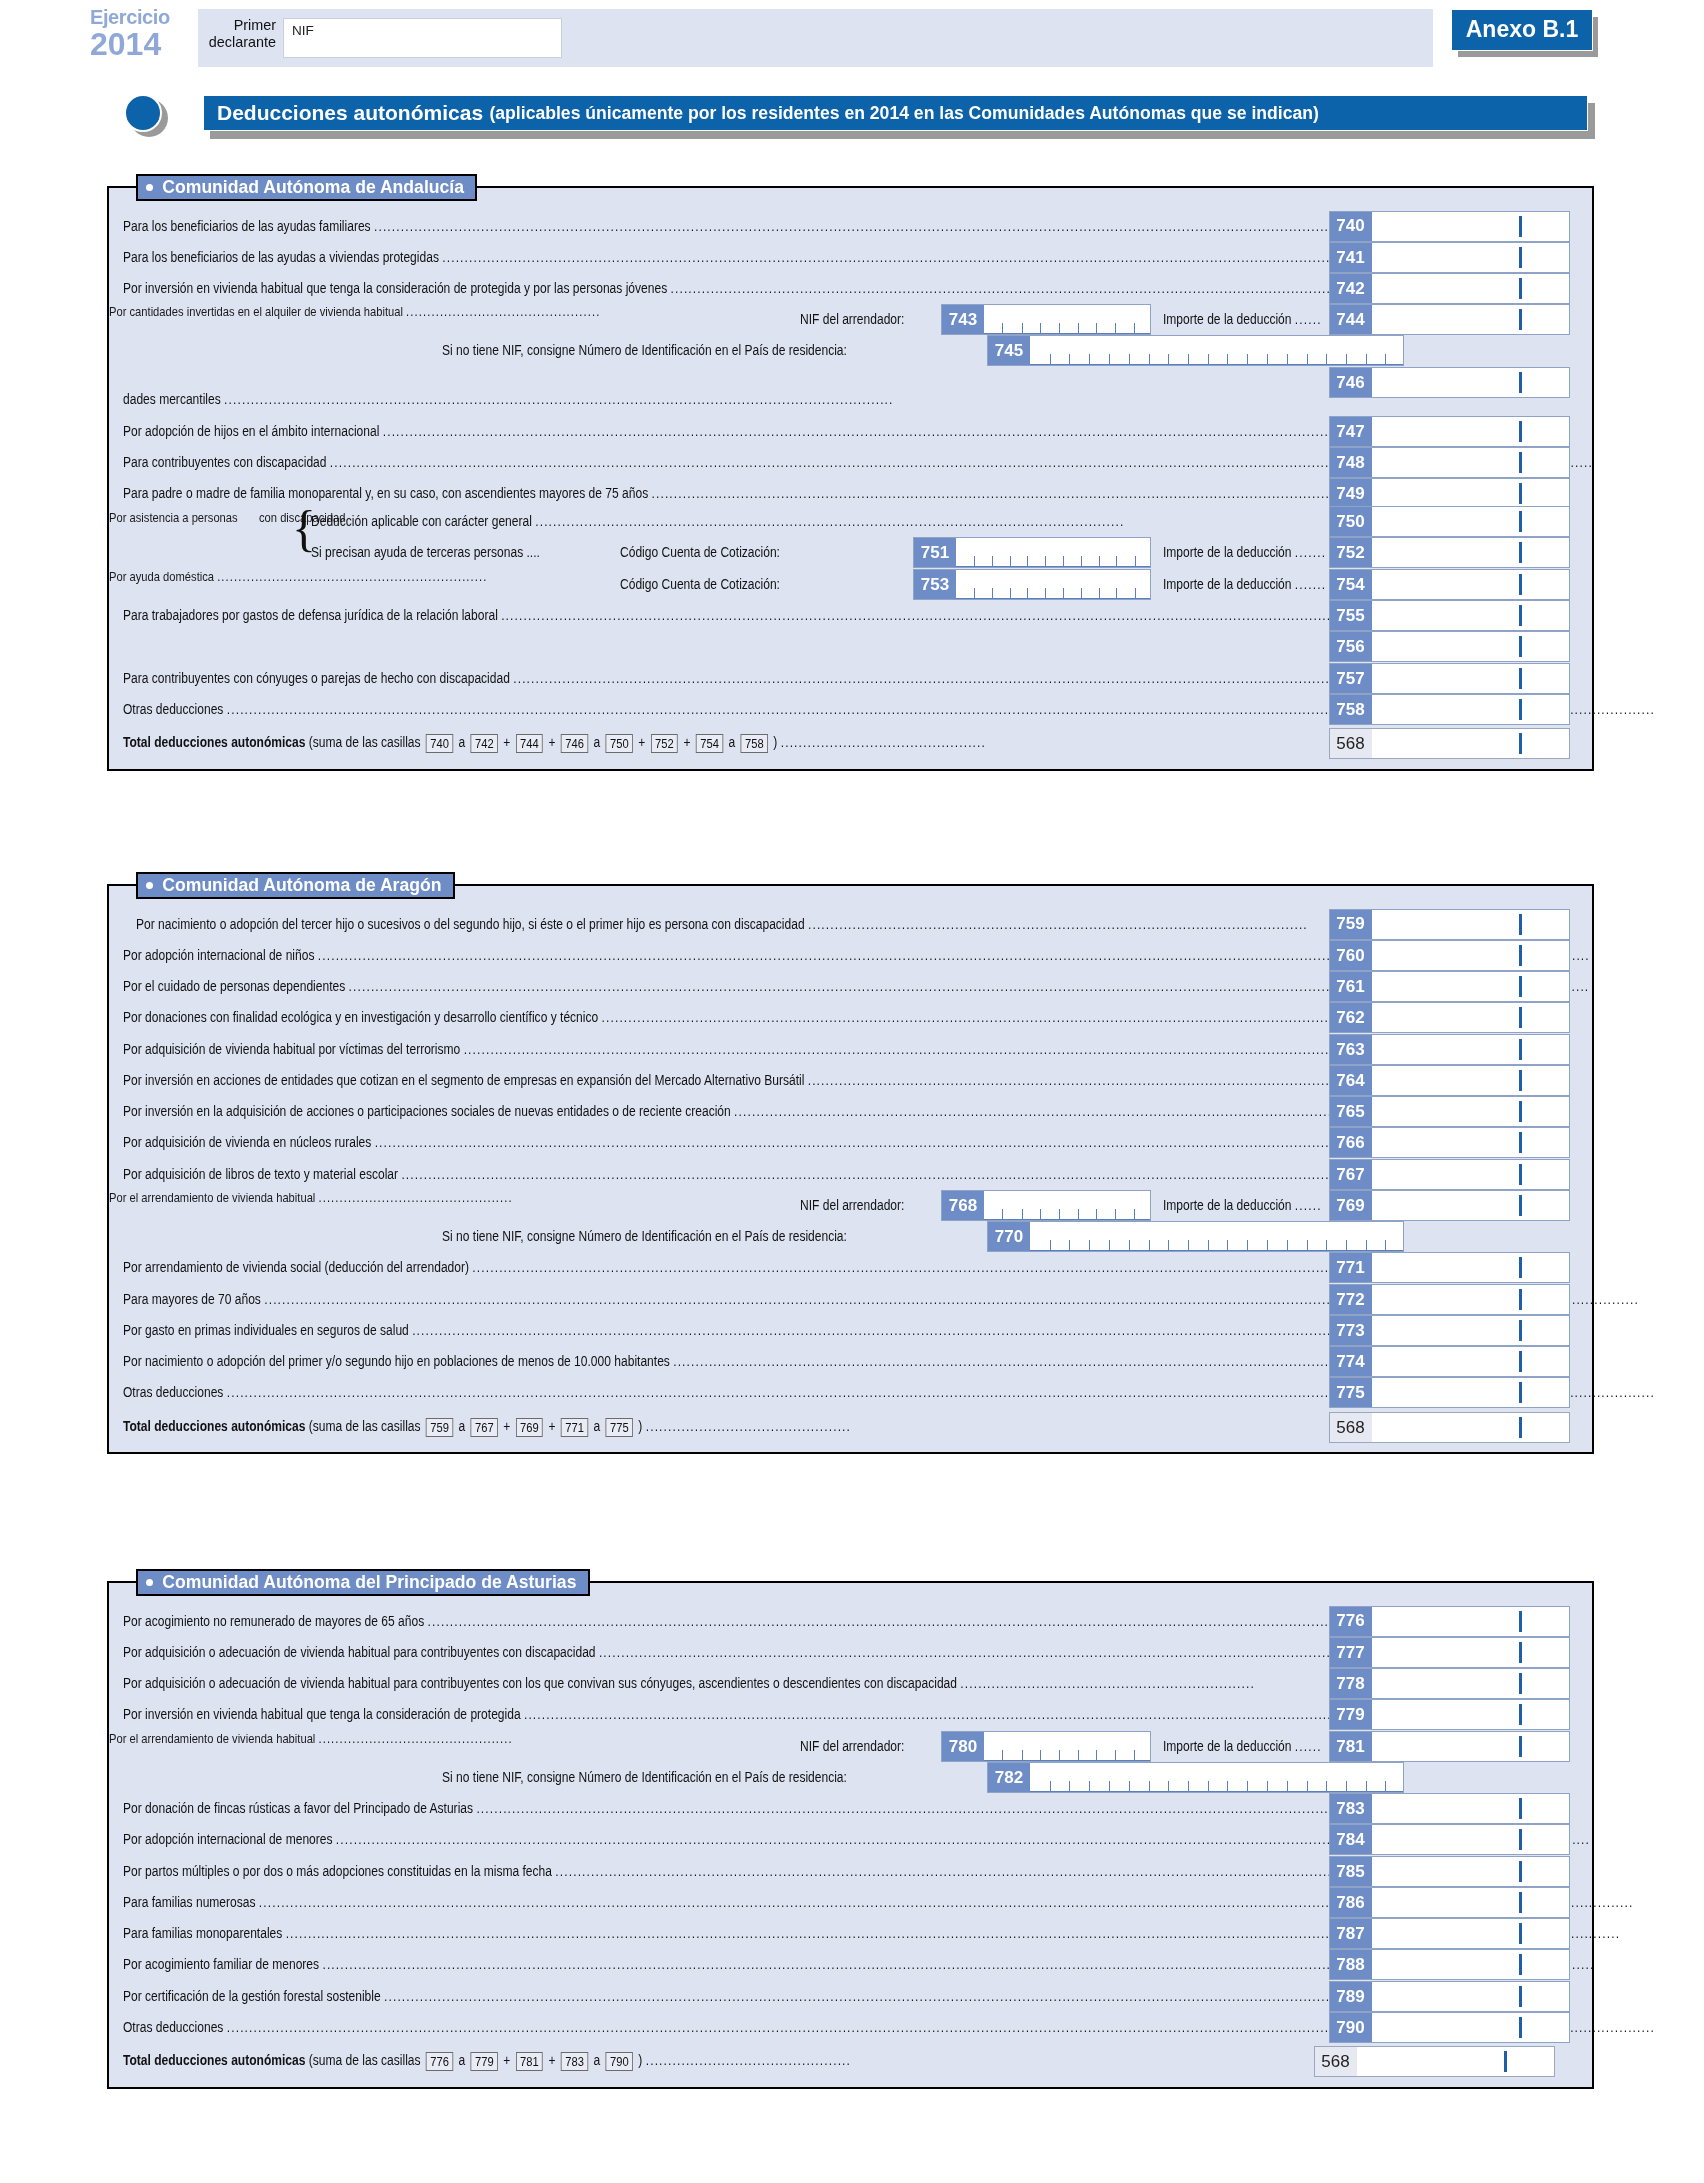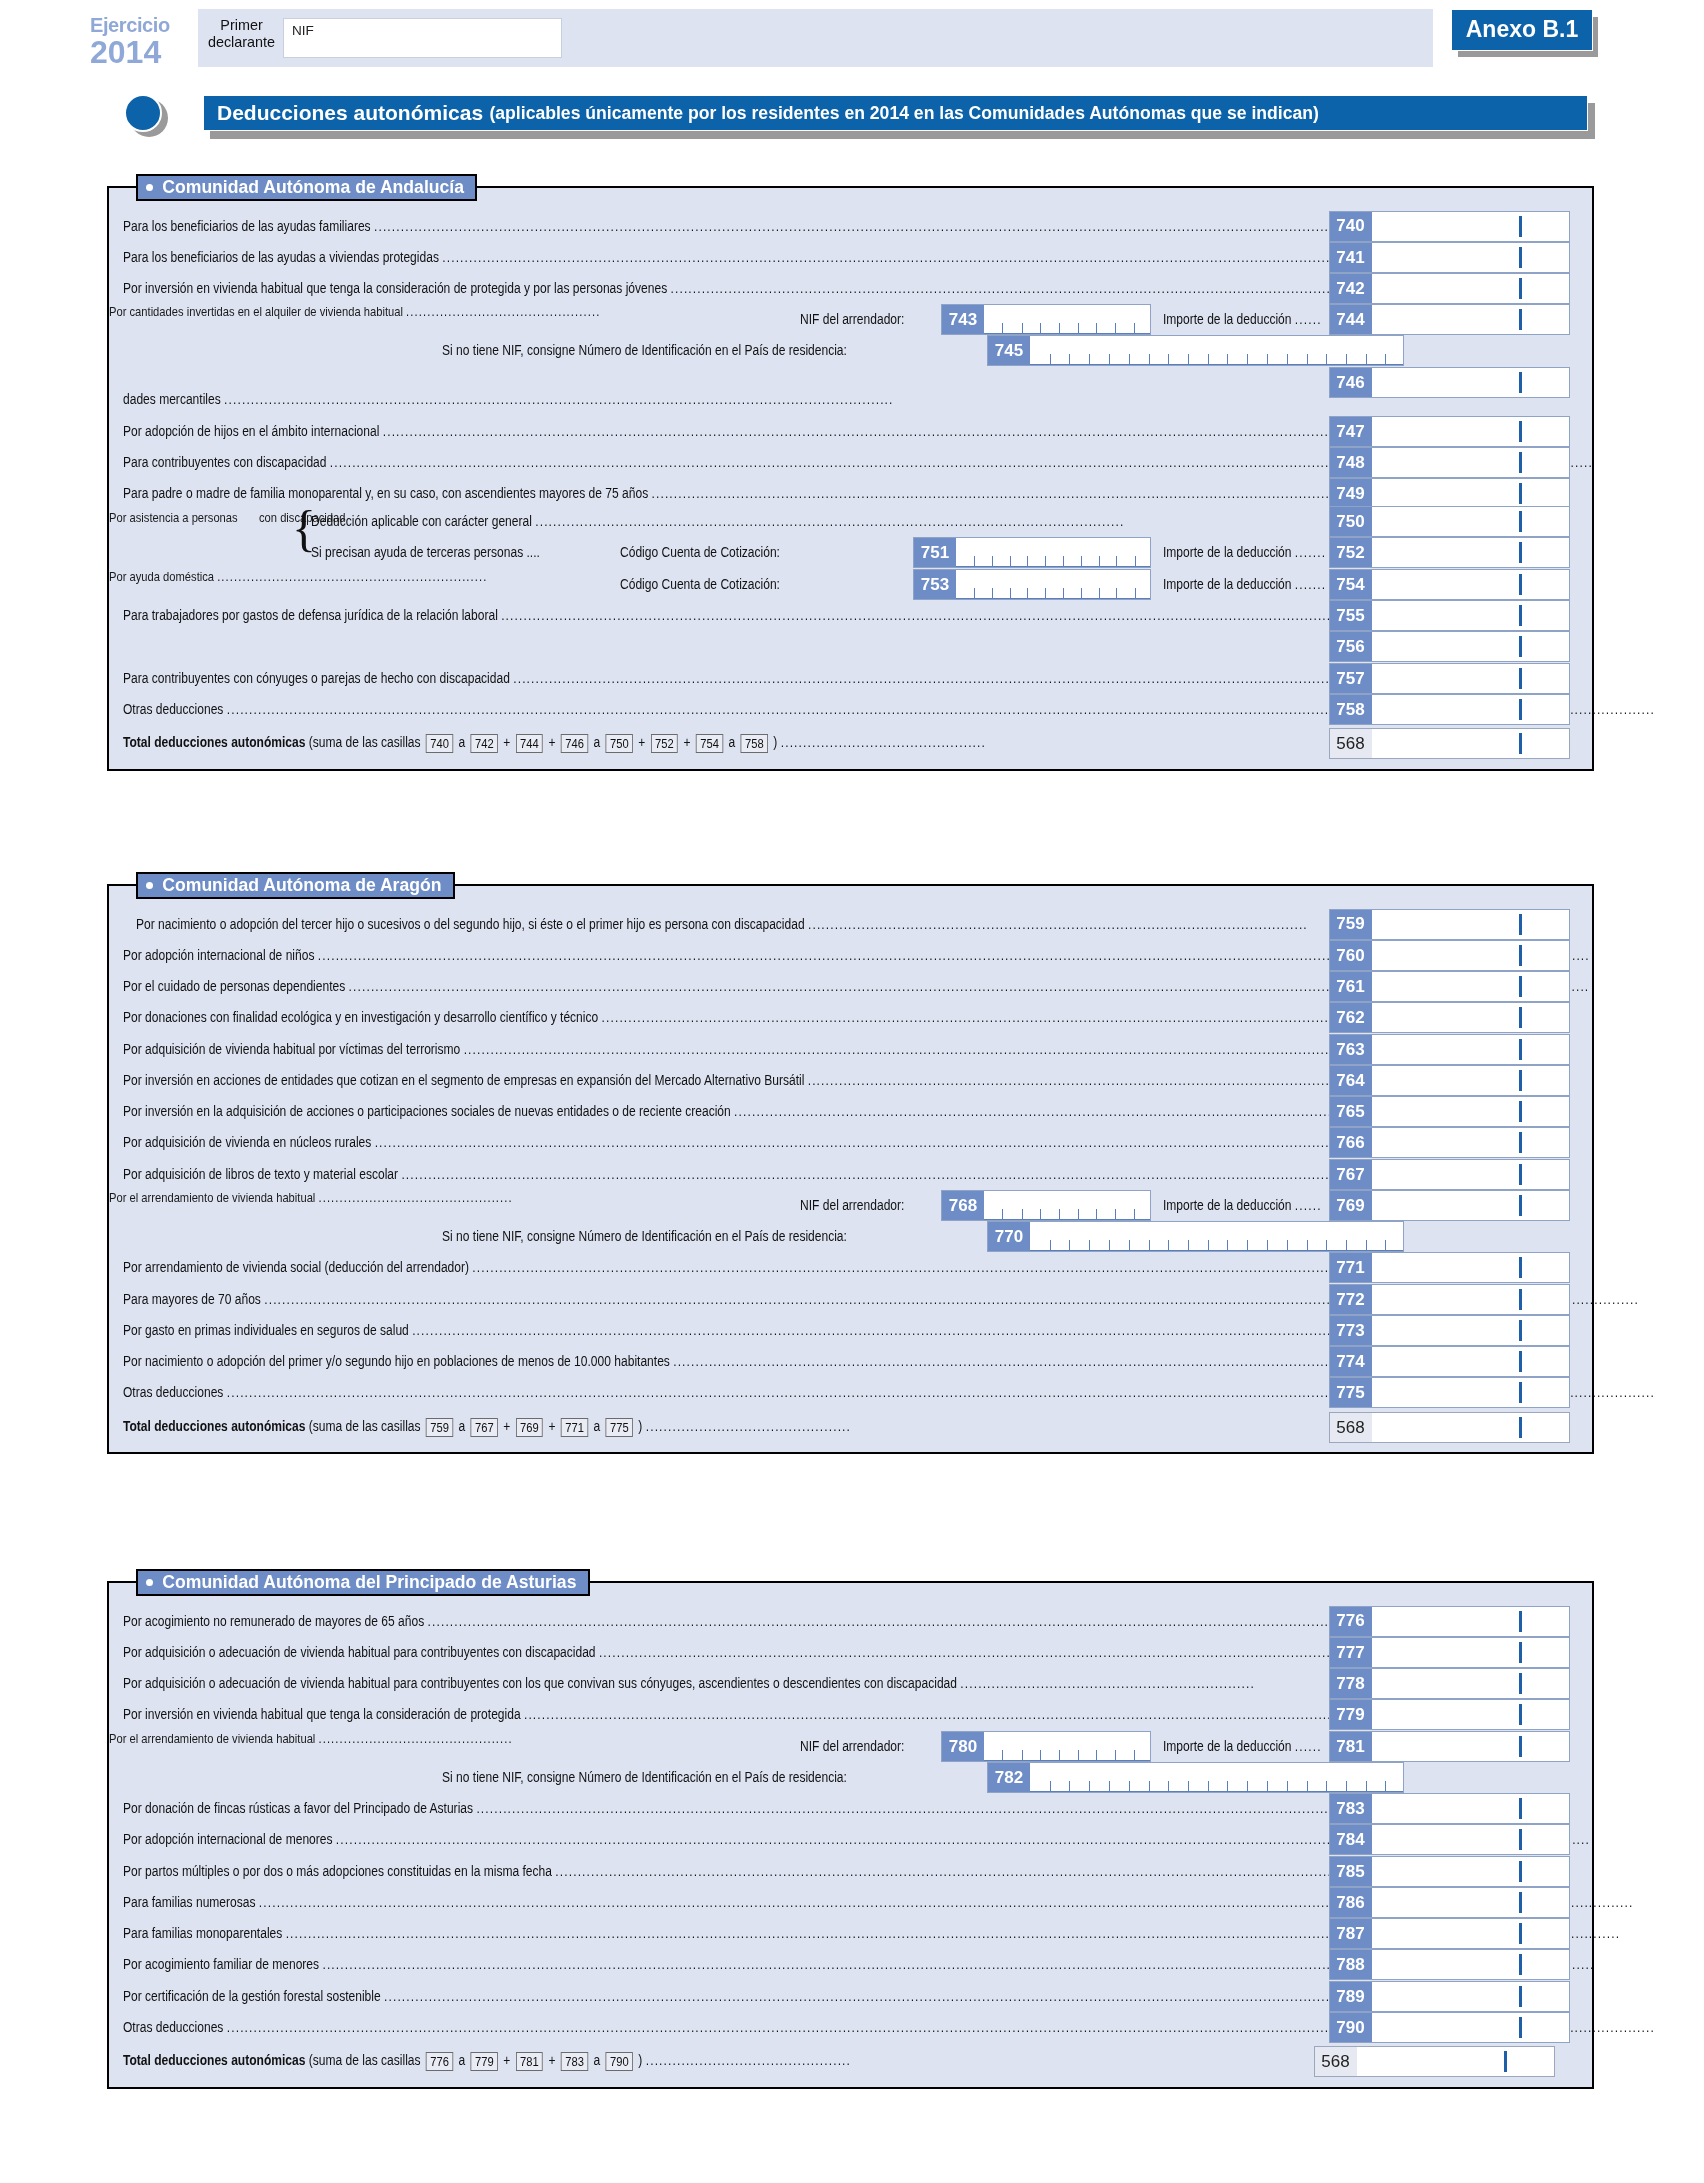--- a/index.html
+++ b/index.html
@@ -11,32 +11,32 @@
     color:#1a1a1a;
     position:relative;
     overflow:hidden;
   }
   
   .cond{ transform:scaleX(0.86); transform-origin:left center; display:inline-block; white-space:nowrap; }
 
   
   .topbar{ position:absolute; left:0; top:0; width:1705px; height:76px; }
   .ejercicio{
-    position:absolute; left:90px; top:15px; width:104px;
+    position:absolute; left:90px; top:7px; width:104px;
     color:#8FA8D8; font-weight:bold; line-height:1.0;
   }
   .ejercicio .e1{ font-size:20px; letter-spacing:-0.4px; display:block;}
   .ejercicio .e2{ font-size:32px; letter-spacing:0px; display:block; margin-top:0.8px;}
   .decl-panel{
     position:absolute; left:198px; top:8.8px; width:1235px; height:58px;
     background:#DDE3F1;
   }
   .decl-label{
     position:absolute; left:207px; top:17px; width:69px;
-    font-size:14.4px; line-height:17px; text-align:center; color:#111;
+    font-size:14.4px; line-height:17px; text-align:right; color:#111;
   }
   .fld-nif{
     position:absolute; left:283px; top:18.4px; width:277px; height:38px;
     background:#fff; border:0.8px solid #c7cede;
   }
   .fld-nom{
     position:absolute; left:569px; top:18.4px; width:854px; height:38px;
     background:#fff; border:0.8px solid #c7cede;
   }
   .fld-cap{ position:absolute; left:8px; top:4px; font-size:13.6px; color:#222; }

